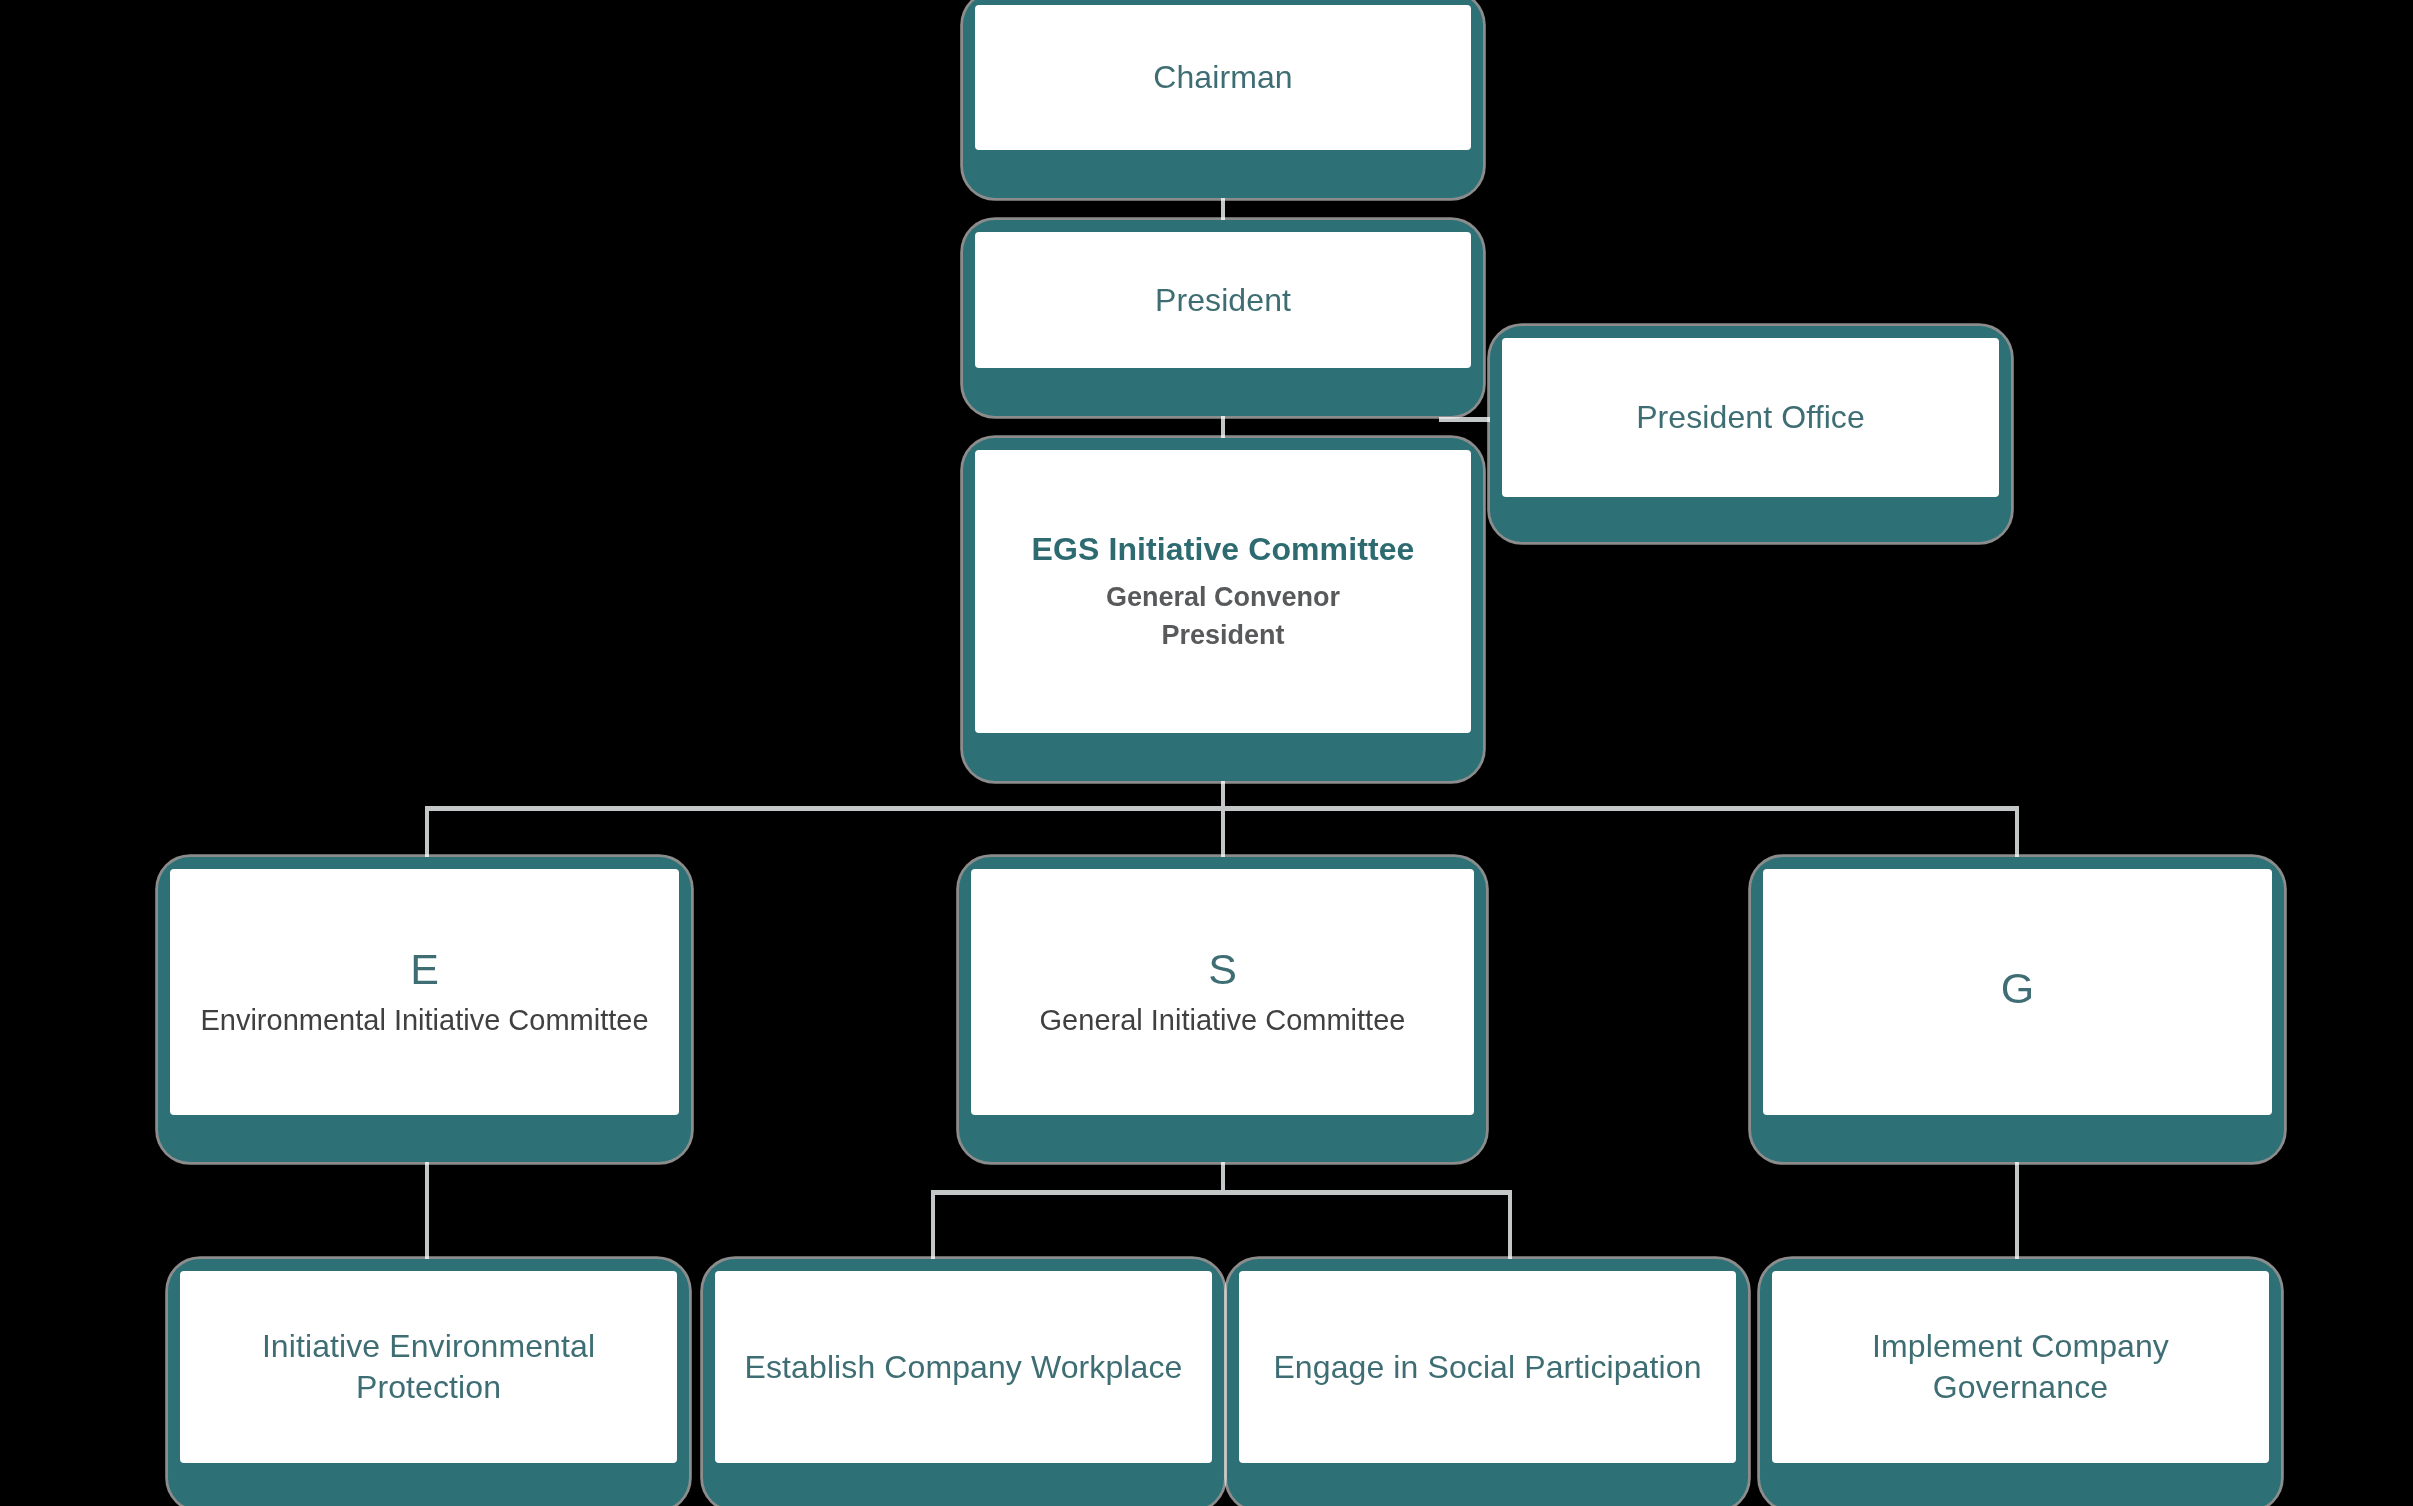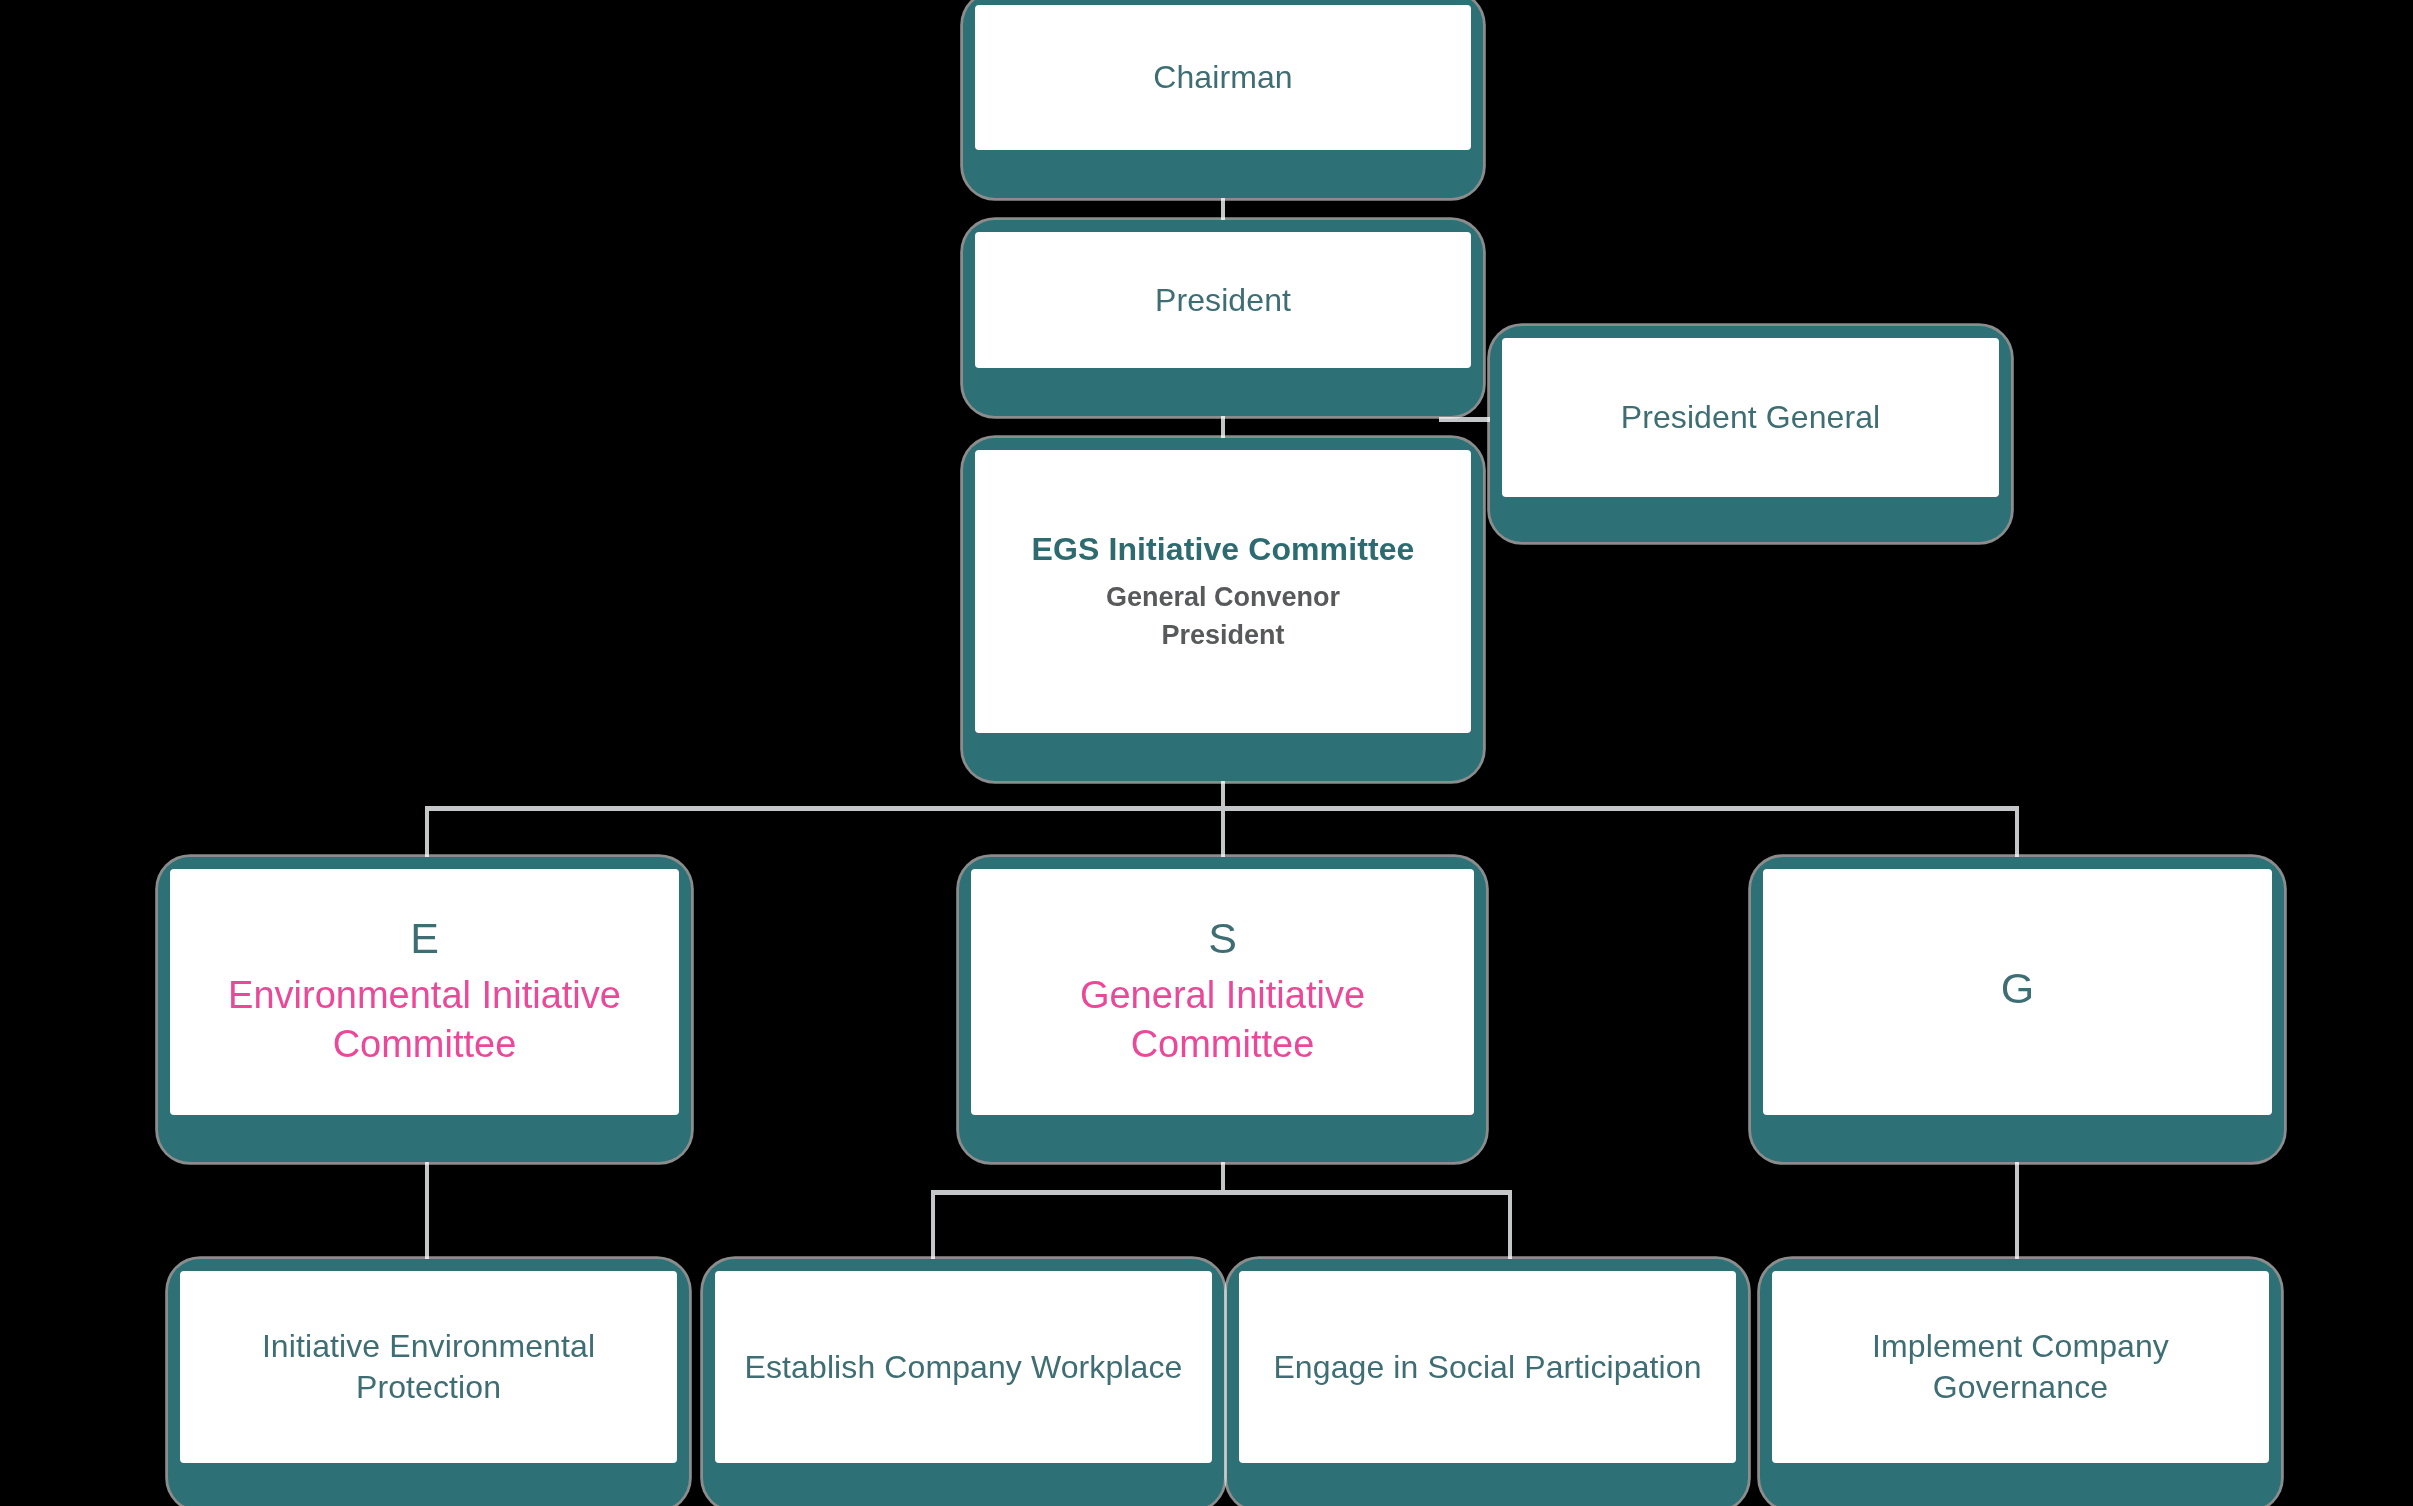--- a/index.html
+++ b/index.html
@@ -71,22 +71,22 @@
     margin-top: 8.4px;
   }
   .letter {
     color: #3e6e73;
     font-size: 43px;
     font-weight: 400;
     line-height: 1.15;
     margin-bottom: 7.4px;
   }
   .sub-name {
-    color: #ec4899;
-    font-size: 38px;
+    color: #404040;
+    font-size: 29px;
     font-weight: 400;
     line-height: 1.3;
   }
 
   
   #node-chairman       { left: 963px; top: -7.4px;   width: 520px; height: 205px; }
   #node-president      { left: 963px; top: 220px;  width: 520px; height: 196px; }
   #node-egs            { left: 963px; top: 438px;  width: 520px; height: 343px; }
   #node-president-office { left: 1490px; top: 326px; width: 521px; height: 216px; }
 
@@ -146,21 +146,21 @@
   </div>
 
   <div class="node" id="node-president">
     <div class="node-inner">
       <div class="title">President</div>
     </div>
   </div>
 
   <div class="node" id="node-president-office">
     <div class="node-inner">
-      <div class="title">President General</div>
+      <div class="title">President Office</div>
     </div>
   </div>
 
   <div class="node" id="node-egs">
     <div class="node-inner">
       <div class="title bold">EGS Initiative Committee</div>
       <div class="subtitle">General Convenor</div>
       <div class="subtitle" style="margin-top:1.9px;">President</div>
     </div>
   </div>

